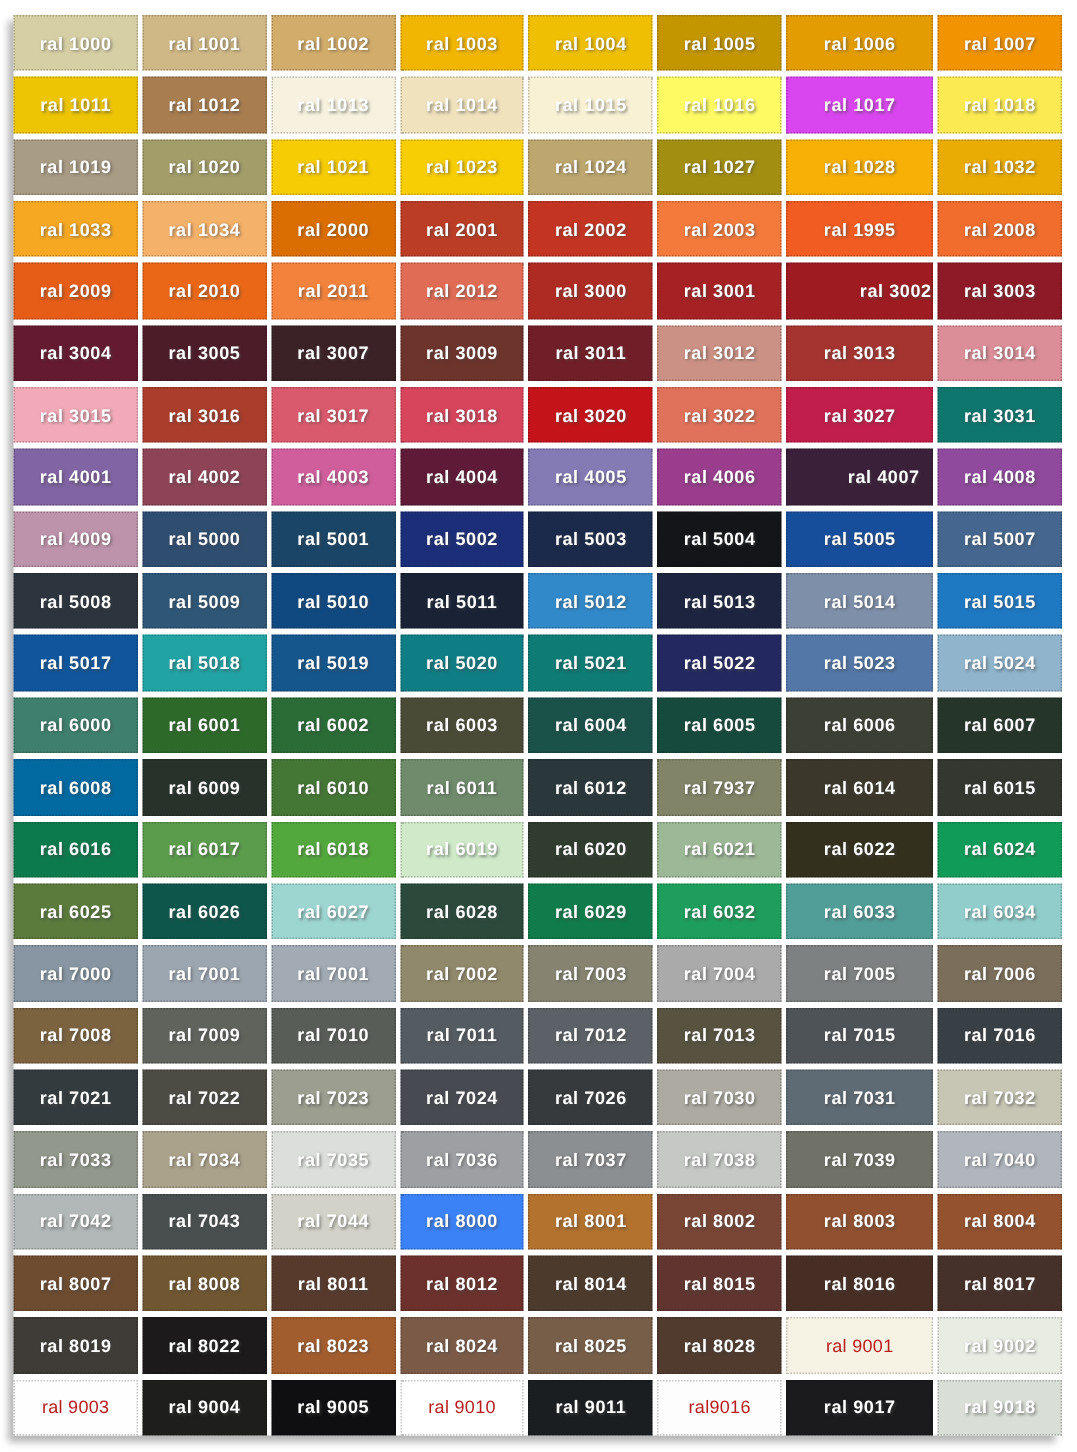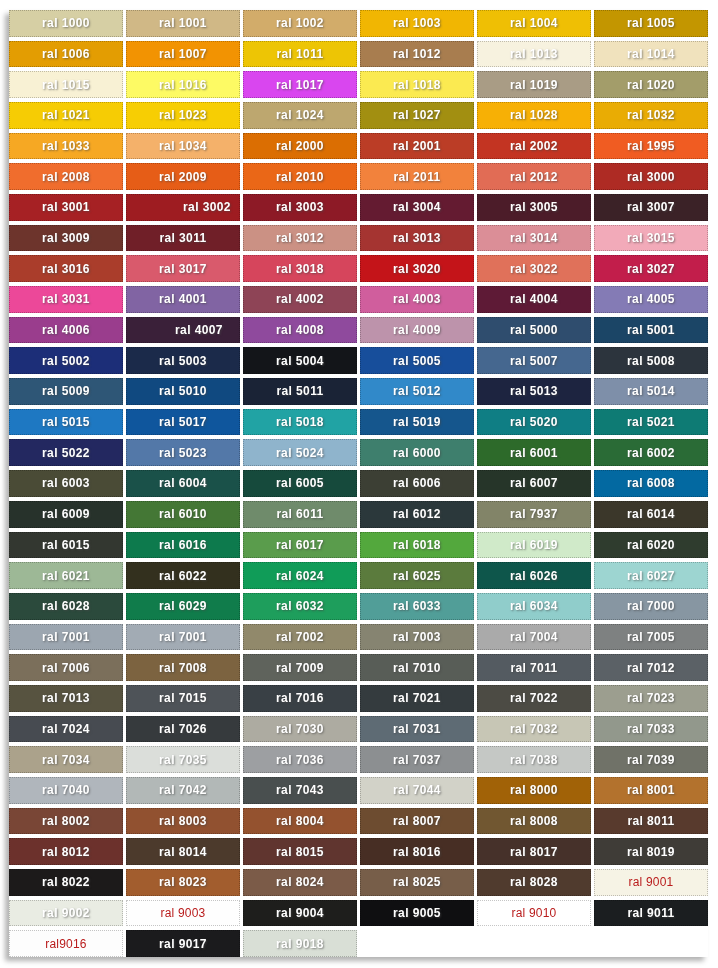--- a/index.html
+++ b/index.html
@@ -8,21 +8,21 @@
     background:#ffffff;
     font-family:"Liberation Sans", sans-serif;
     position:relative;
     overflow:hidden;
   }
   .ral-grid {
     position:absolute;
     left:9px; top:10px;
     width:699px; height:947px;
     display:grid;
-    grid-template-columns:repeat(6, 1fr);
+    grid-template-columns:repeat(8, 1fr);
     grid-auto-rows:1fr;
     column-gap:3px;
     row-gap:4px;
     box-shadow:-4px 4px 5px rgba(0,0,0,0.30);
     background:#ffffff;
   }
   .swatch {
     display:flex;
     align-items:center;
     justify-content:center;
@@ -128,20 +128,23 @@
     </div>
     <div class="swatch" style="background: rgb(219, 110, 2);">
       <span class="lbl">ral 2000</span>
     </div>
     <div class="swatch" style="background: rgb(187, 61, 38);">
       <span class="lbl">ral 2001</span>
     </div>
     <div class="swatch" style="background: rgb(195, 52, 34);">
       <span class="lbl">ral 2002</span>
     </div>
+    <div class="swatch" style="background: rgb(244, 122, 60);">
+      <span class="lbl">ral 2003</span>
+    </div>
     <div class="swatch" style="background: rgb(240, 92, 34);">
       <span class="lbl">ral 1995</span>
     </div>
     <div class="swatch" style="background: rgb(240, 109, 45);">
       <span class="lbl">ral 2008</span>
     </div>
     <div class="swatch" style="background: rgb(230, 93, 23);">
       <span class="lbl">ral 2009</span>
     </div>
     <div class="swatch" style="background: rgb(234, 103, 23);">
@@ -203,21 +206,21 @@
     </div>
     <div class="swatch" style="background: rgb(196, 20, 25);">
       <span class="lbl">ral 3020</span>
     </div>
     <div class="swatch" style="background: rgb(224, 113, 90);">
       <span class="lbl">ral 3022</span>
     </div>
     <div class="swatch" style="background: rgb(194, 30, 75);">
       <span class="lbl">ral 3027</span>
     </div>
-    <div class="swatch" style="background: #ec4899;">
+    <div class="swatch" style="background: #0f766e;">
       <span class="lbl">ral 3031</span>
     </div>
     <div class="swatch" style="background: rgb(129, 100, 163);">
       <span class="lbl">ral 4001</span>
     </div>
     <div class="swatch" style="background: rgb(142, 68, 86);">
       <span class="lbl">ral 4002</span>
     </div>
     <div class="swatch" style="background: rgb(208, 94, 157);">
       <span class="lbl">ral 4003</span>
@@ -503,21 +506,21 @@
     </div>
     <div class="swatch" style="background: rgb(178, 184, 183);">
       <span class="lbl">ral 7042</span>
     </div>
     <div class="swatch" style="background: rgb(73, 79, 79);">
       <span class="lbl">ral 7043</span>
     </div>
     <div class="swatch" style="background: rgb(210, 210, 200);">
       <span class="lbl">ral 7044</span>
     </div>
-    <div class="swatch" style="background: #a16207;">
+    <div class="swatch" style="background: #3b82f6;">
       <span class="lbl">ral 8000</span>
     </div>
     <div class="swatch" style="background: rgb(179, 114, 45);">
       <span class="lbl">ral 8001</span>
     </div>
     <div class="swatch" style="background: rgb(121, 70, 54);">
       <span class="lbl">ral 8002</span>
     </div>
     <div class="swatch" style="background: rgb(145, 81, 48);">
       <span class="lbl">ral 8003</span>

